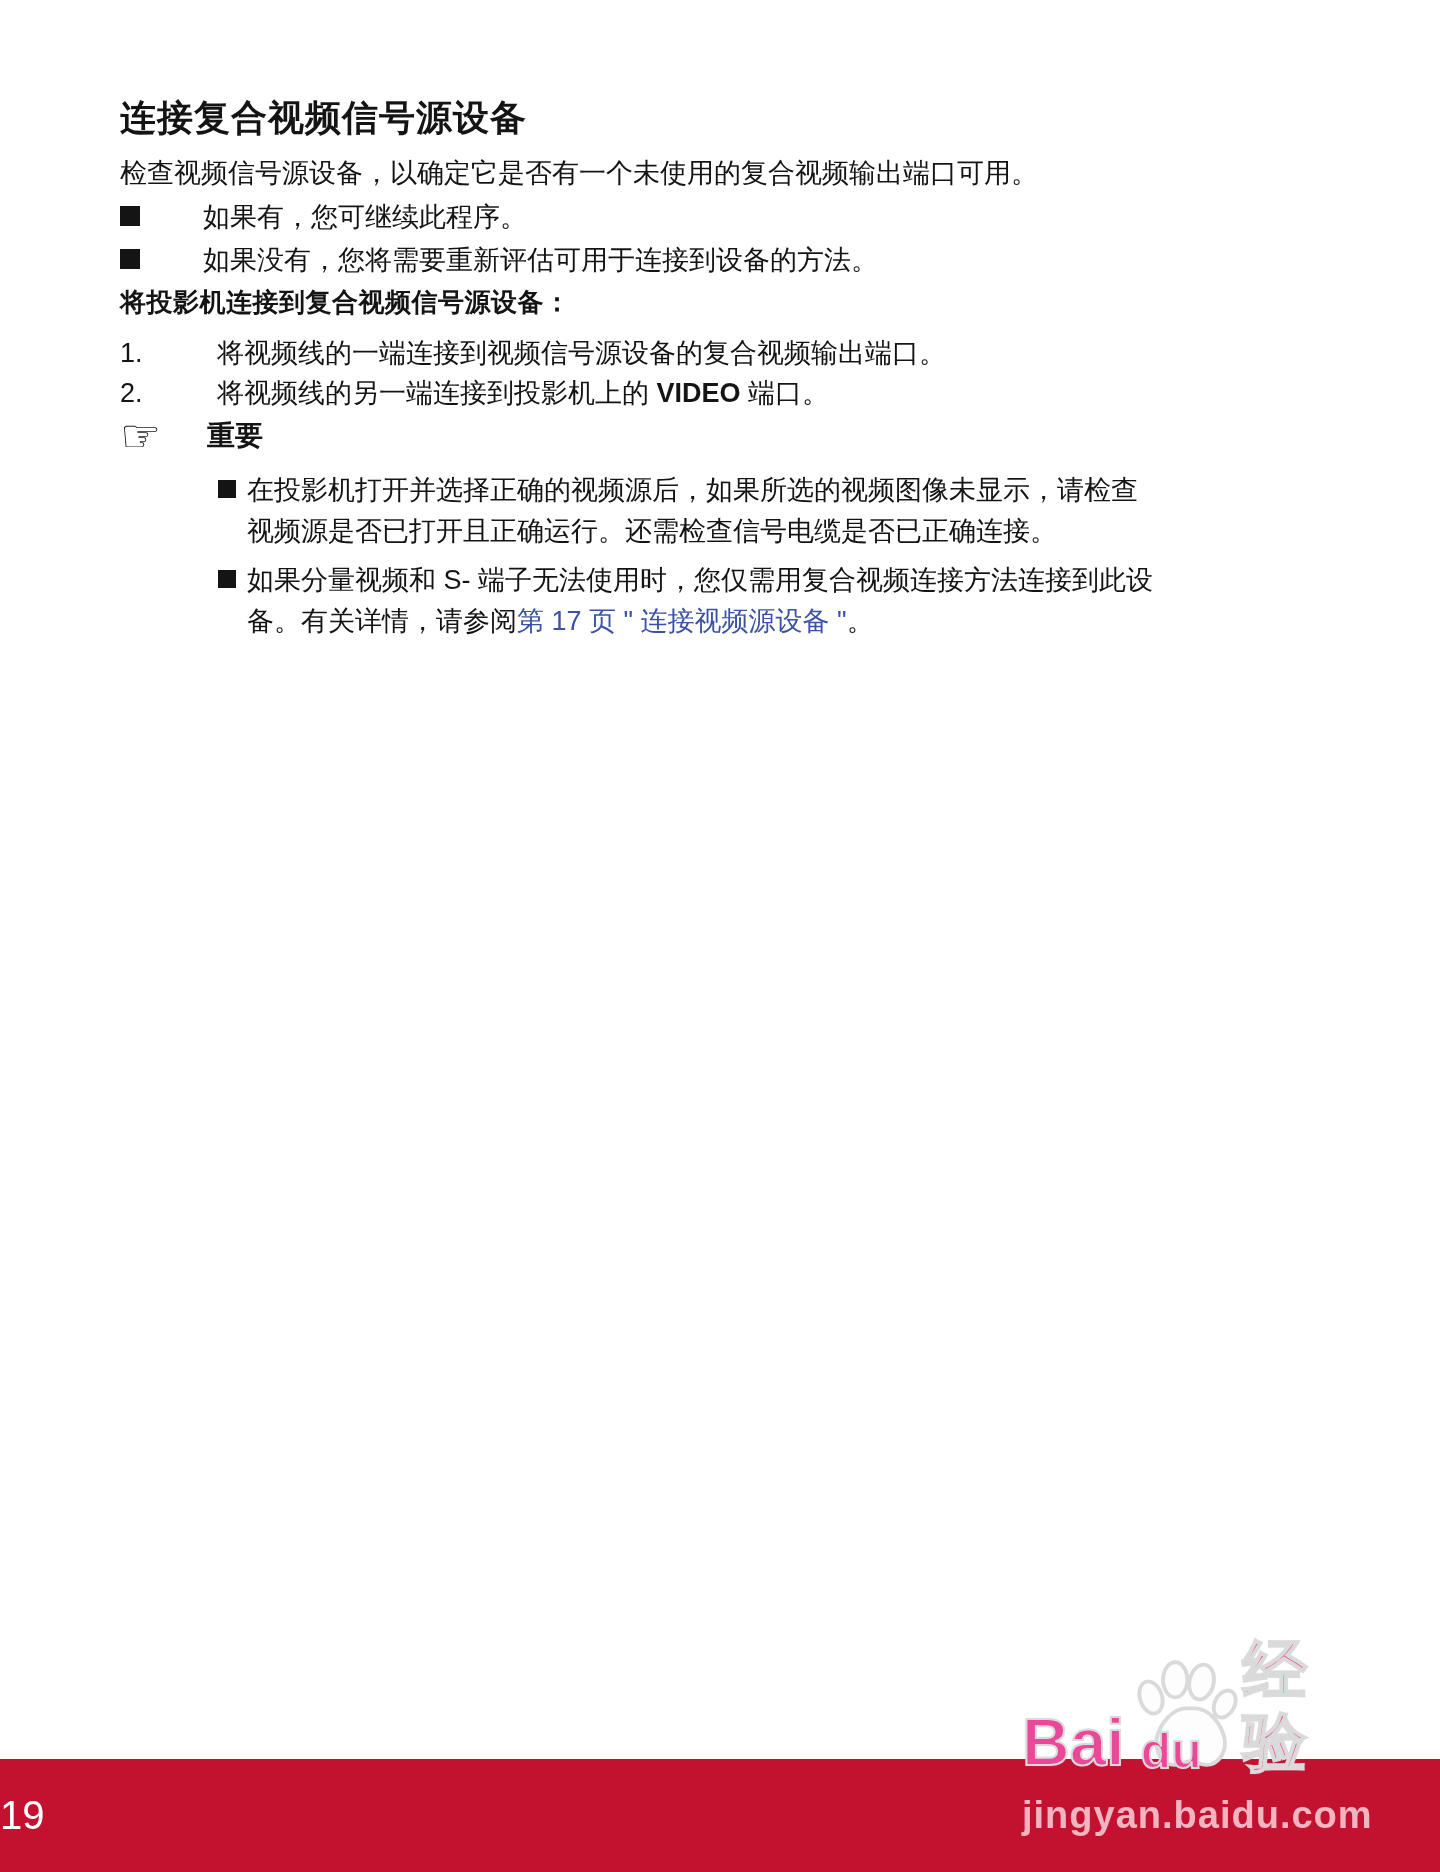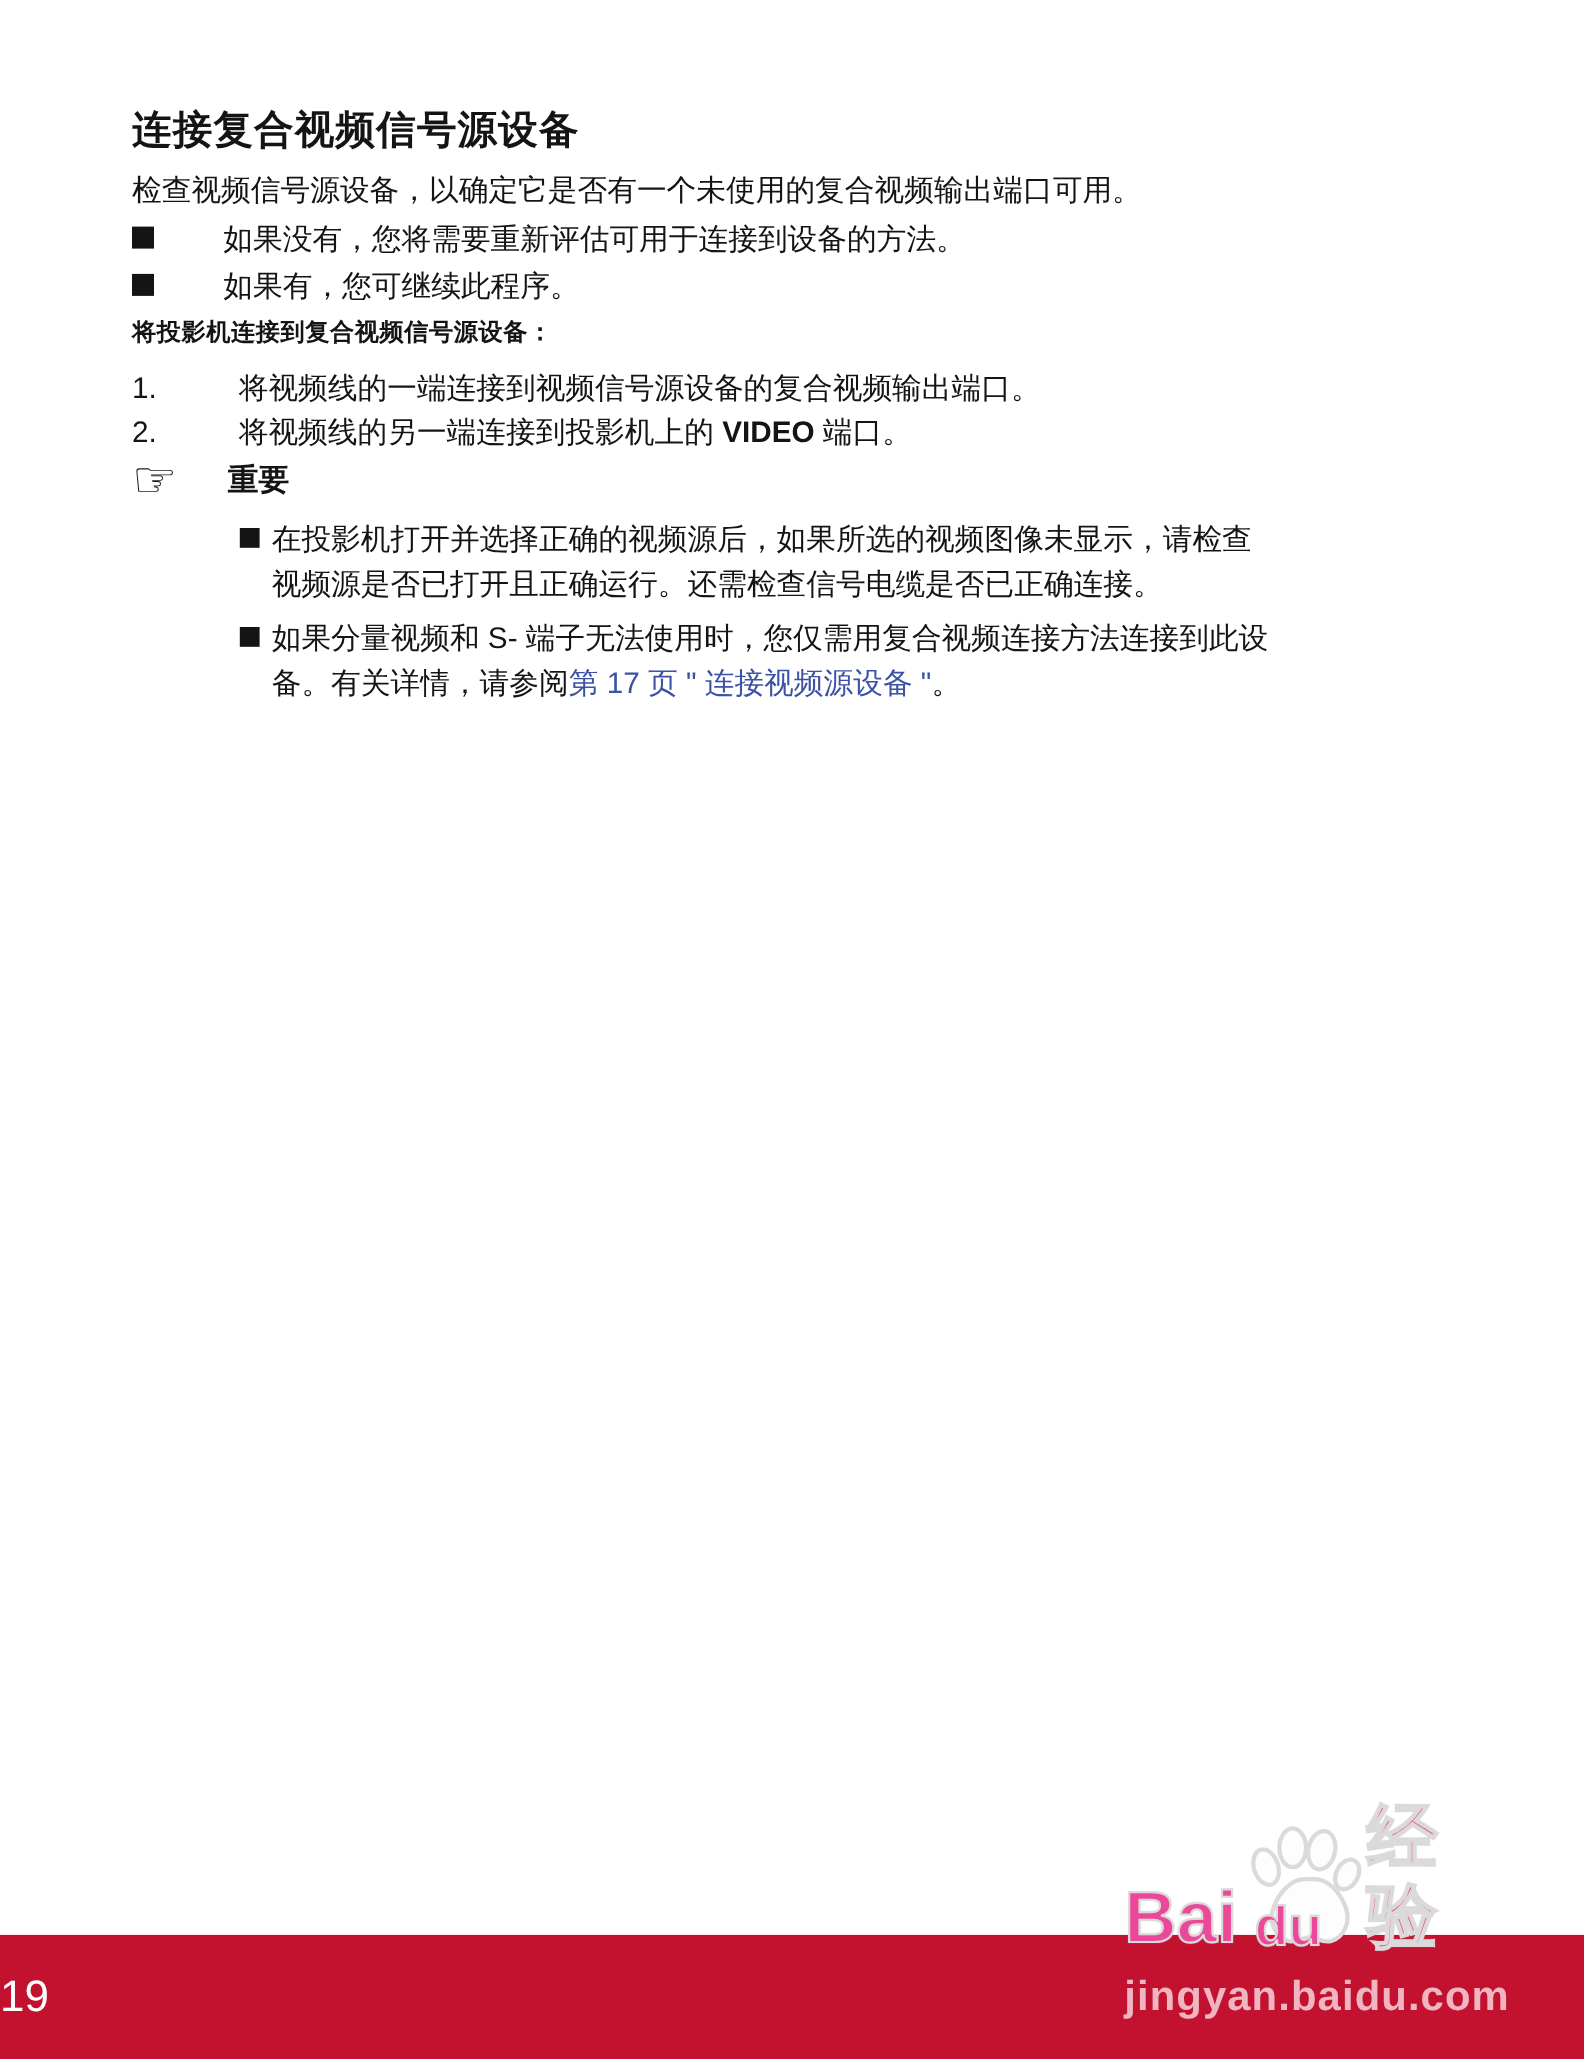--- a/index.html
+++ b/index.html
@@ -39,21 +39,21 @@
   .bullet-row:first-of-type { margin-top: 4px; }
   .sq {
     flex: 0 0 auto;
     width: 20px; height: 20px;
     background: #141414;
     margin-top: 9px;
     margin-right: 63px;
   }
   .proc-heading {
     margin-top: 2px;
-    font-size: 22px;
+    font-size: 26px;
     line-height: 40px;
     font-weight: bold;
     letter-spacing: 0.5px;
   }
   .steps { margin-top: 11px; }
   .step-row {
     display: flex;
     align-items: flex-start;
     font-size: 27px;
     line-height: 40px;
@@ -162,25 +162,25 @@
 <body>
 
 <div class="content">
 
   <h1 class="doc-title">连接复合视频信号源设备</h1>
 
   <p class="intro">检查视频信号源设备，以确定它是否有一个未使用的复合视频输出端口可用。</p>
 
   <div class="bullet-row">
     <span class="sq"></span>
-    <span>如果没有，您将需要重新评估可用于连接到设备的方法。</span>
+    <span>如果有，您可继续此程序。</span>
   </div>
   <div class="bullet-row">
     <span class="sq"></span>
-    <span>如果有，您可继续此程序。</span>
+    <span>如果没有，您将需要重新评估可用于连接到设备的方法。</span>
   </div>
 
   <h2 class="proc-heading">将投影机连接到复合视频信号源设备：</h2>
 
   <div class="steps">
     <div class="step-row">
       <span class="step-num">1.</span>
       <span class="step-text"><span>将视频线的一端连接到视频信号源设备的复合视频输出端口。</span><b></b><span></span></span>
     </div>
     <div class="step-row">

